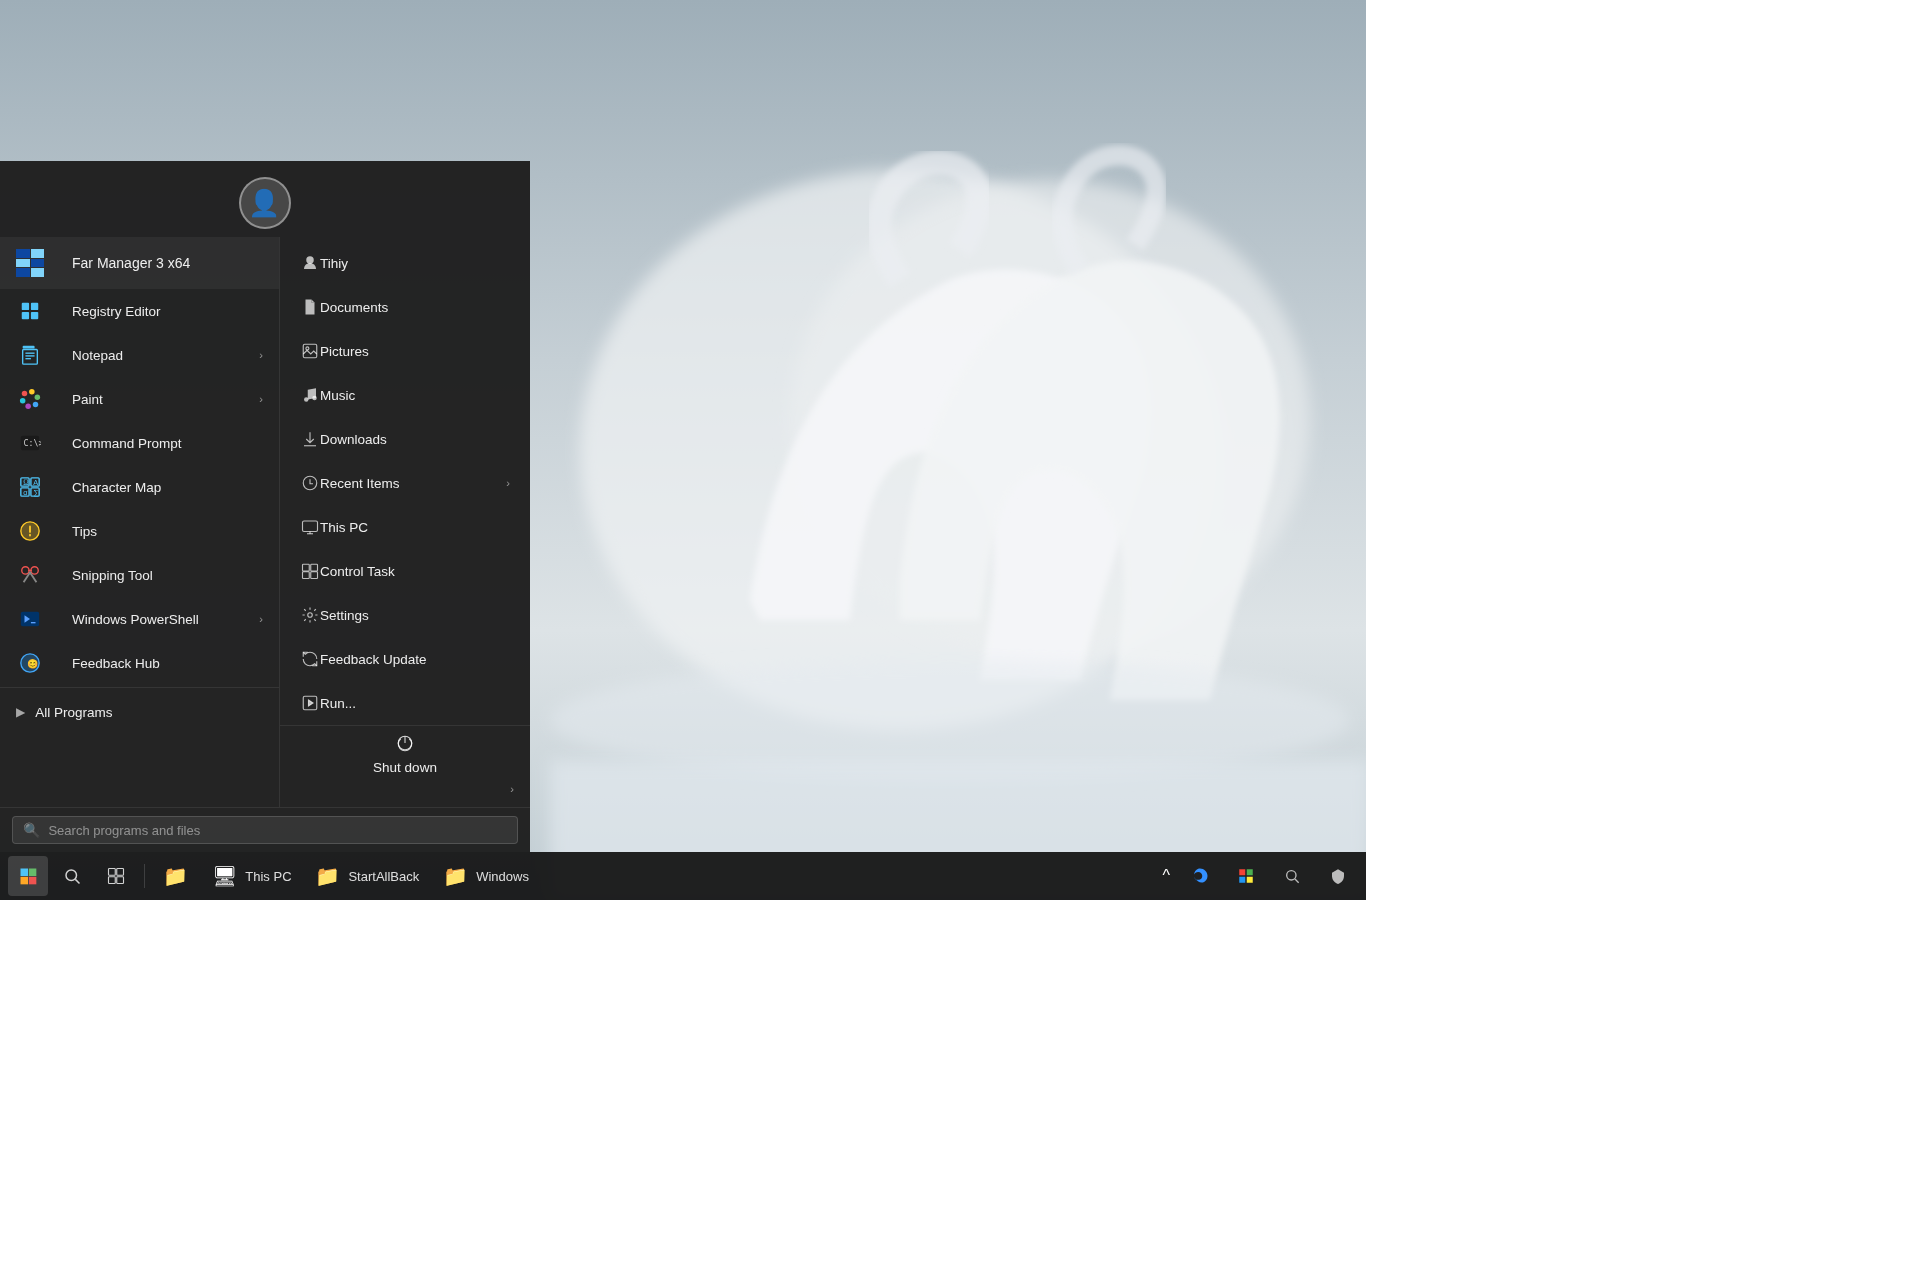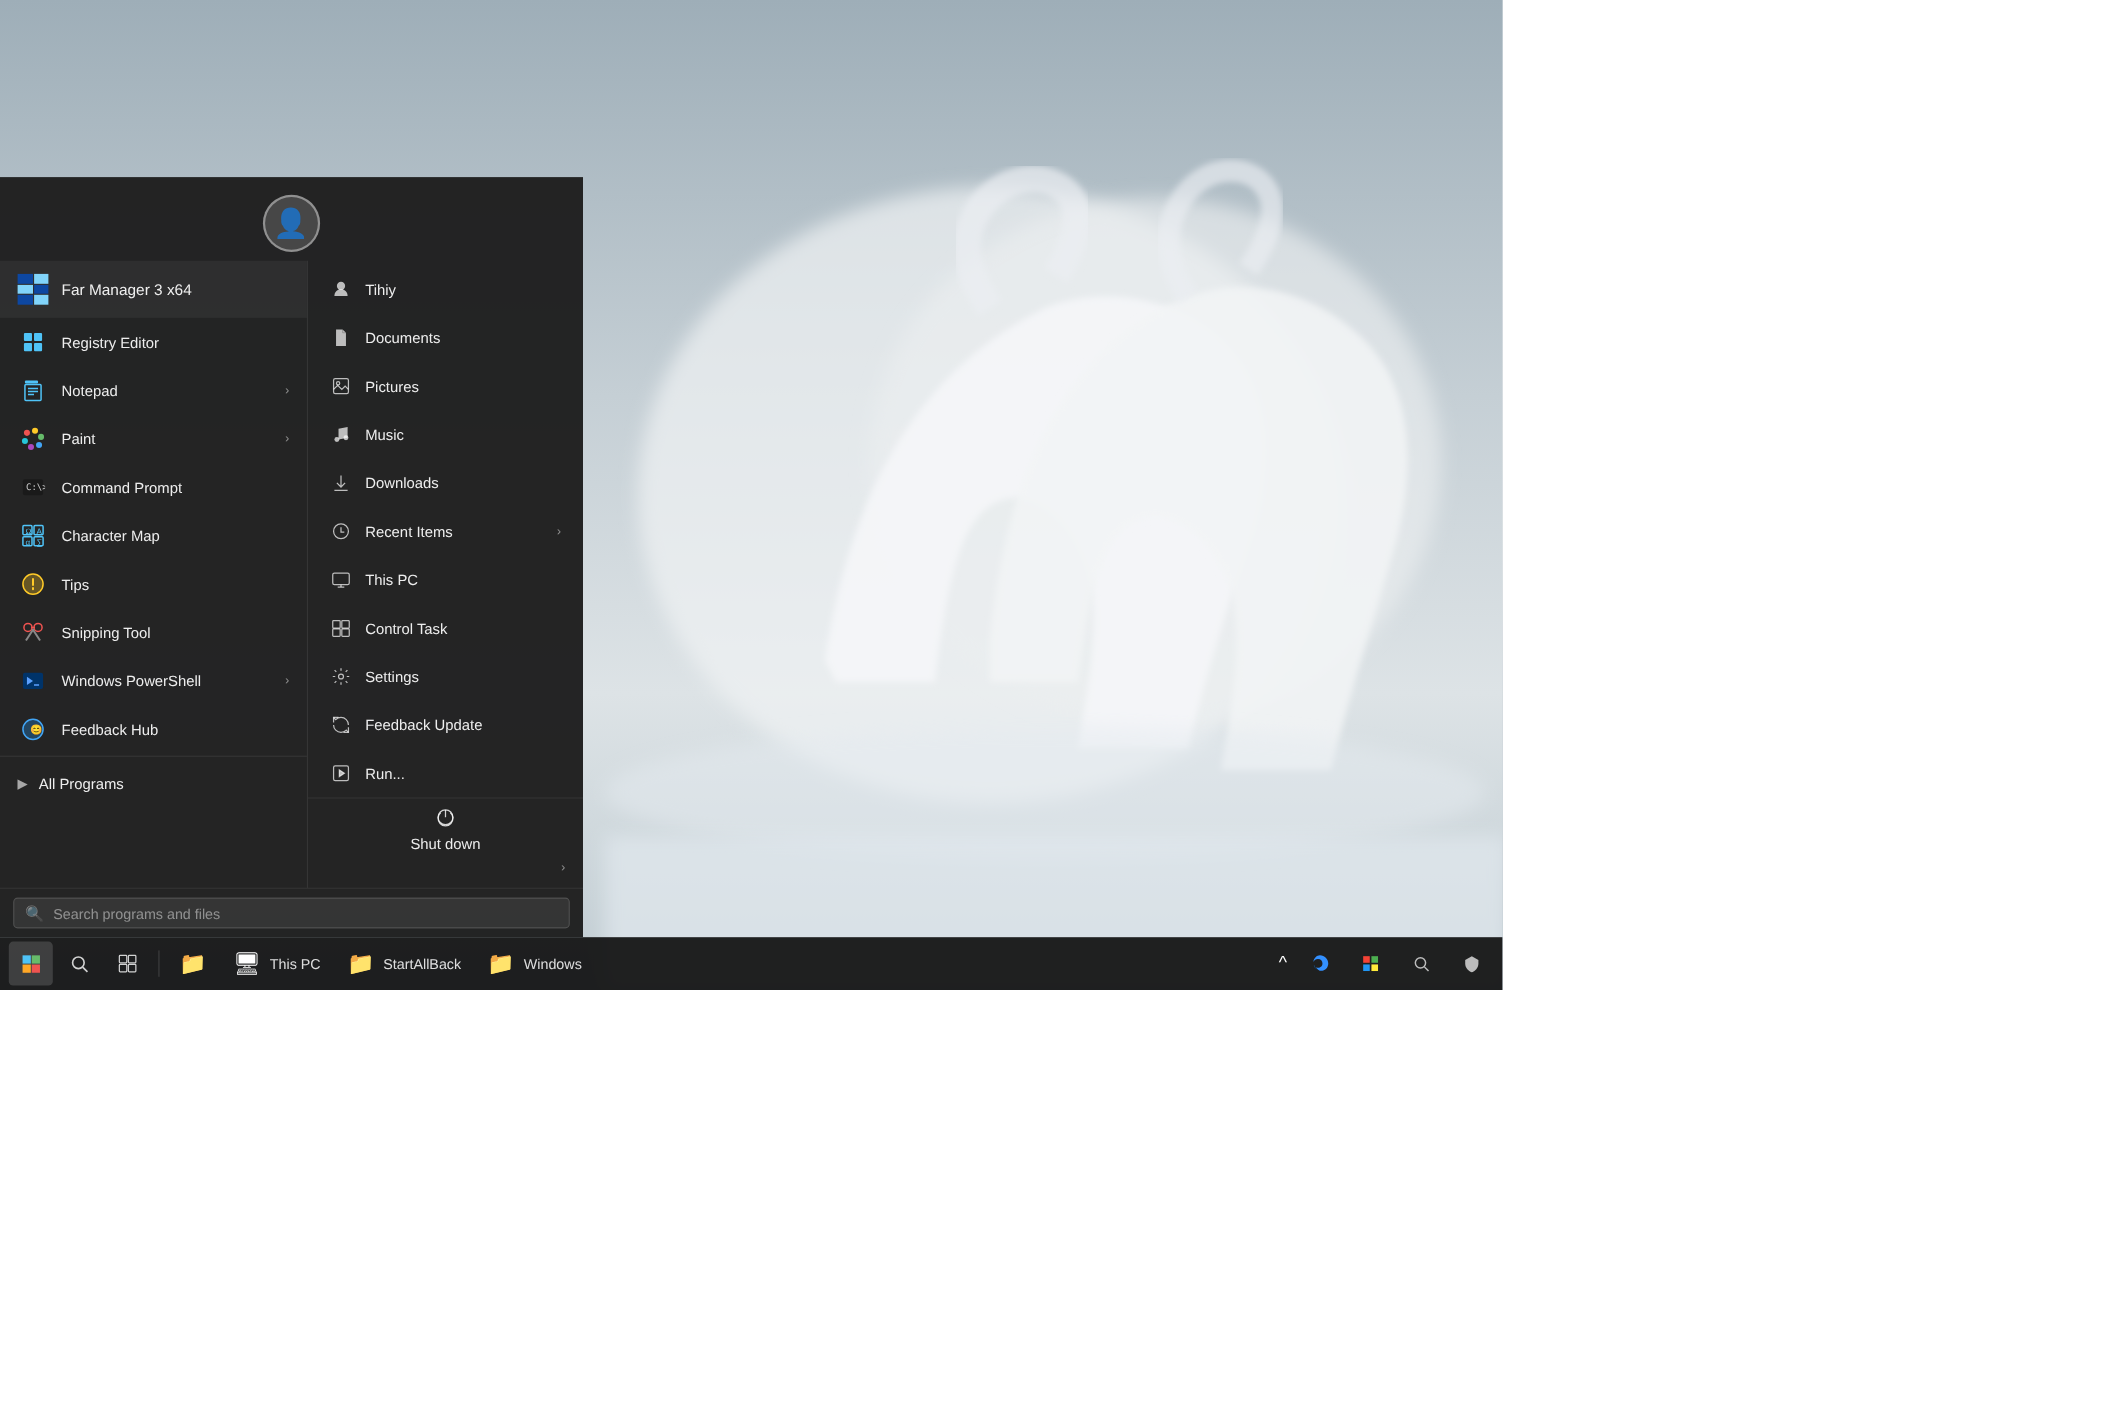--- a/index.html
+++ b/index.html
@@ -141,21 +141,21 @@
 
     #start-menu-right {
       flex: 1;
       padding: 4px 0;
     }
 
     .menu-item {
       display: flex;
       align-items: center;
       padding: 8px 16px;
-      gap: 12px;
+      gap: 28px;
       cursor: pointer;
       font-size: 13.5px;
       color: rgba(255,255,255,0.92);
       min-height: 44px;
       position: relative;
     }
 
     .menu-item-icon {
       width: 28px;
       height: 28px;
@@ -182,21 +182,20 @@
     #far-manager-item {
       background: rgba(255,255,255,0.05);
       min-height: 52px;
     }
 
     
     .right-item {
       display: flex;
       align-items: center;
       padding: 8px 20px;
-      gap: 12px;
       cursor: pointer;
       font-size: 13.5px;
       color: rgba(255,255,255,0.92);
       min-height: 44px;
     }
 
     .right-item-icon {
       width: 20px;
       height: 20px;
       display: flex;

